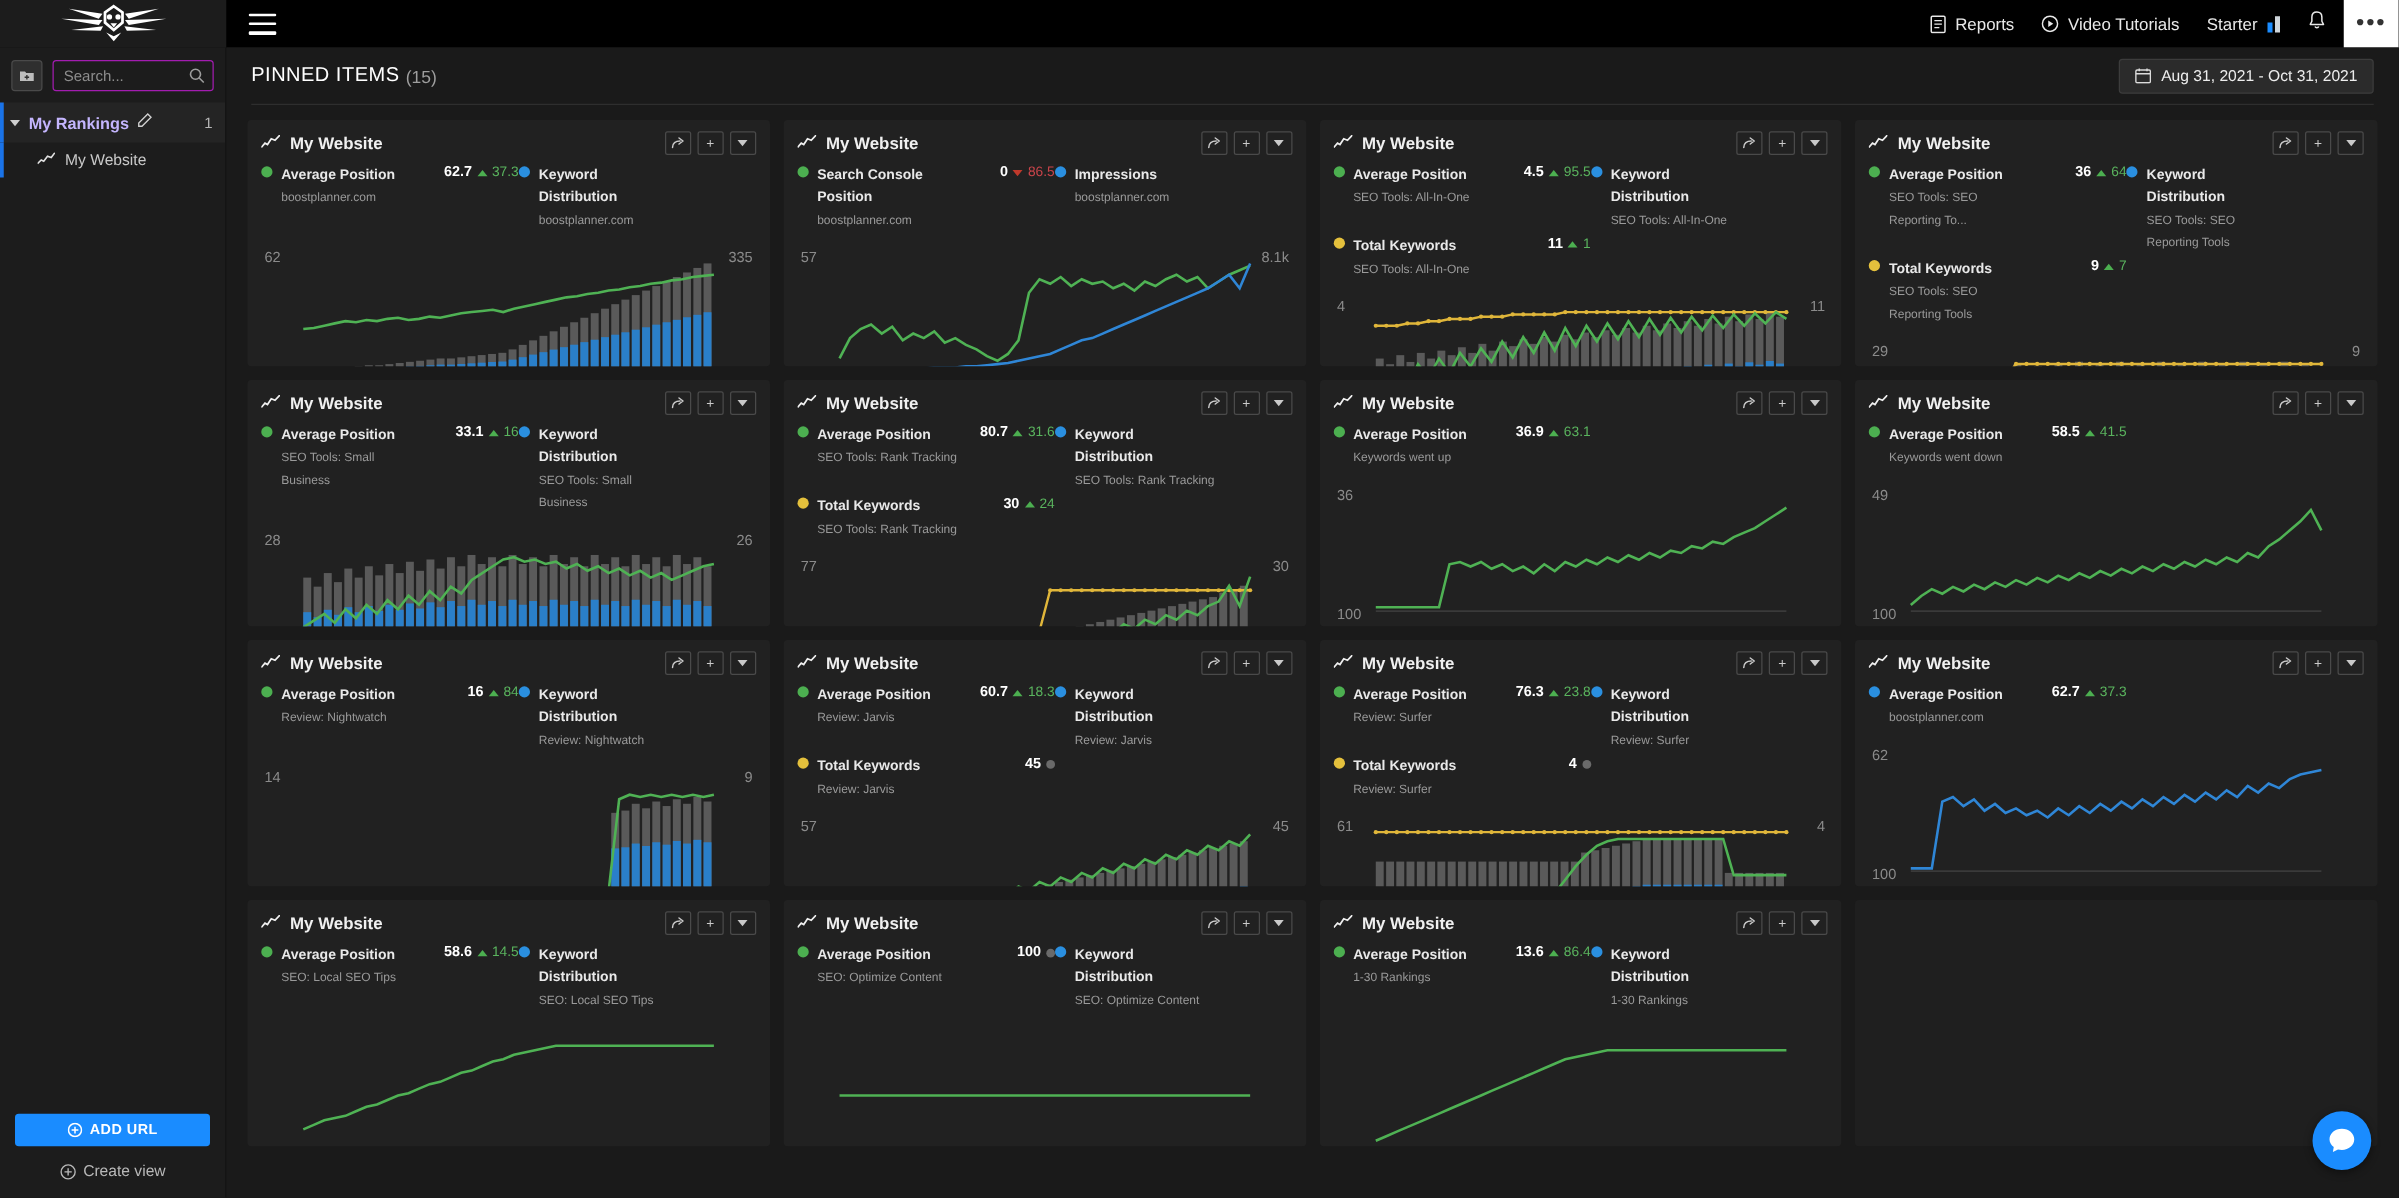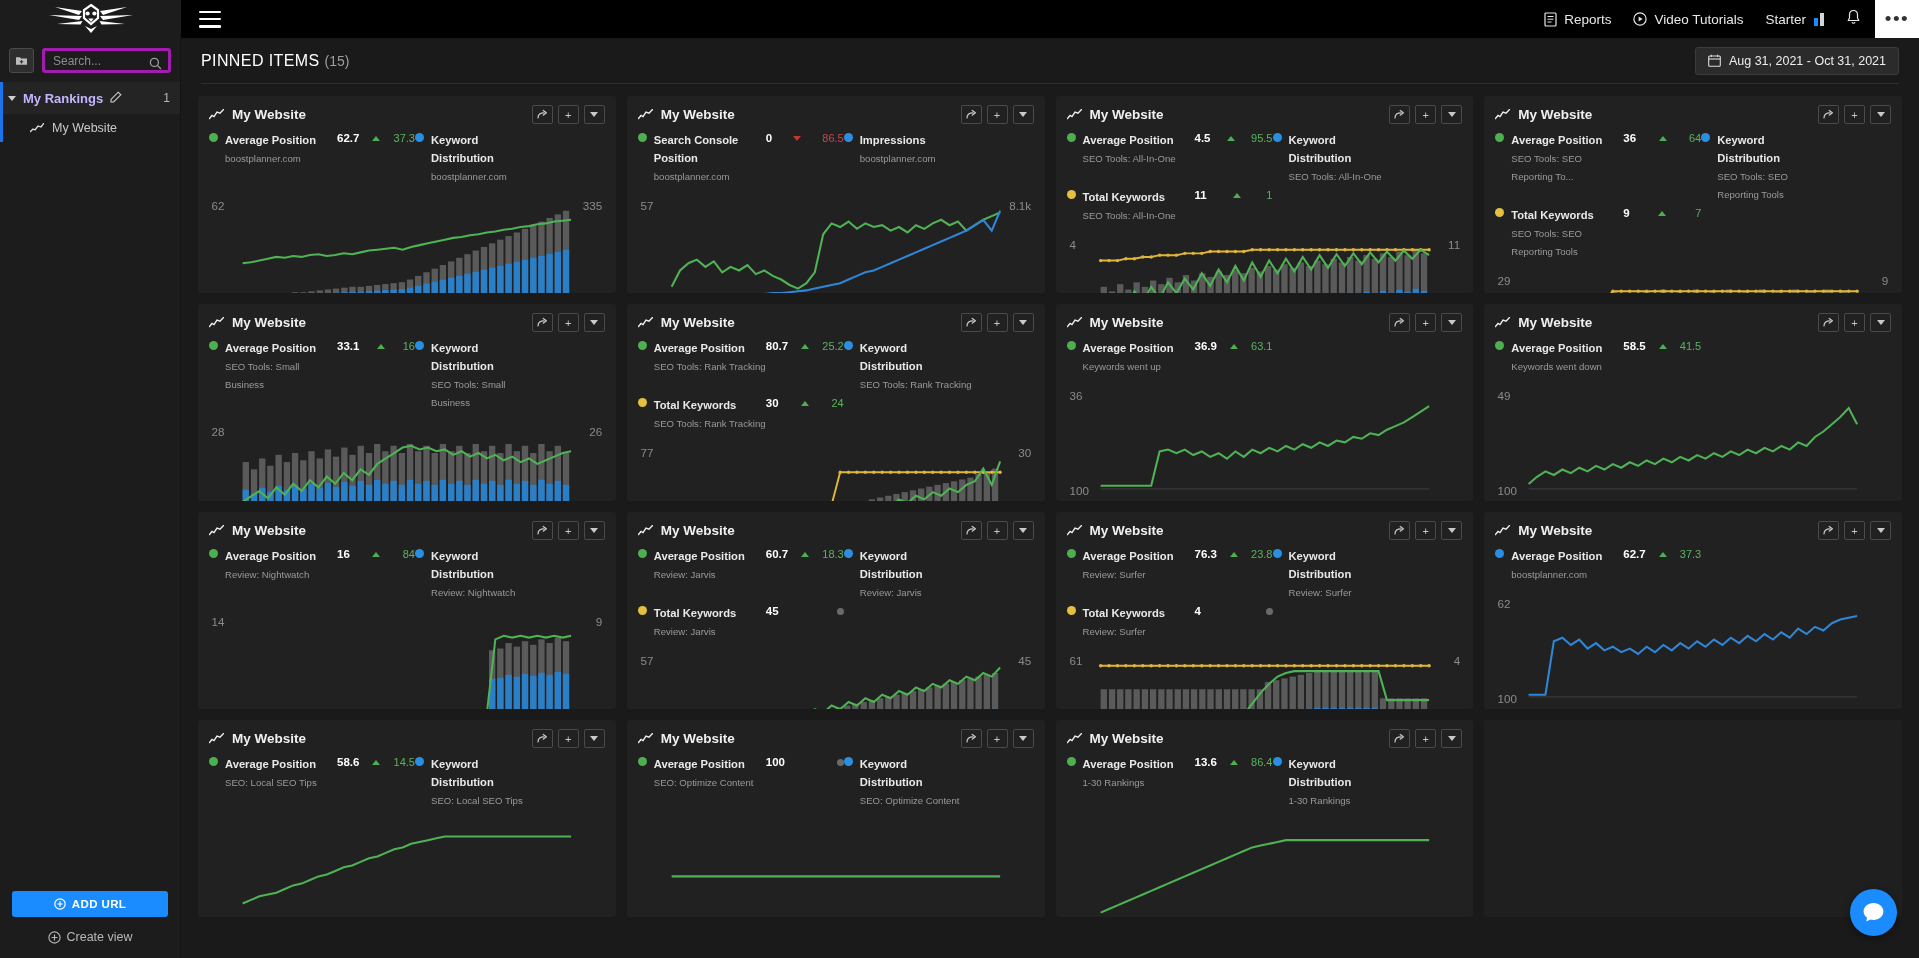--- a/index.html
+++ b/index.html
@@ -65,21 +65,21 @@
     padding:10px 9px 9px 9px;
   }
   .add-folder-btn {
     width:25px; height:25px; flex:0 0 25px;
     background:#2f2f2f; border:1px solid #4a4a4a; border-radius:3px;
     display:flex;align-items:center;justify-content:center;
     color:#ddd; font-size:13px; cursor:pointer;
   }
   .search-box {
     flex:1; height:25px; position:relative;
-    border:3px solid #a21caf; border-radius:3px; background:#1c1c1c;
+    border:1px solid #a21caf; border-radius:3px; background:#1c1c1c;
   }
   .search-box input {
     width:100%; height:100%; background:transparent; border:0; outline:none;
     color:#cfcfcf; font-size:12px; padding:0 22px 0 8px;
     font-family:"Liberation Sans", sans-serif;
   }
   .search-box input::placeholder { color:#8d8d8d; }
   .search-ico { position:absolute; right:6px; top:5px; }
 
   .rank-group {
@@ -156,21 +156,21 @@
   .metrics { padding-top:6px; }
   .mrow { display:flex; align-items:flex-start; margin-bottom:3px; min-height:22px; }
   .mcell { display:flex; align-items:flex-start; }
   .mcell.first { width:128px; flex:0 0 128px; }
   .dot { width:9px;height:9px;border-radius:50%; margin-top:3px; margin-right:7px; flex:0 0 9px;}
   .dot.green{background:#4caf50;}
   .dot.blue{background:#2a8fe0;}
   .dot.yellow{background:#e4c03c;}
   .mlab { color:#e9e9e9; font-size:11.2px; line-height:12px; font-weight:bold;}
   .msub { color:#9a9a9a; font-size:9.6px; line-height:12px; margin-top:14px;}
-  .mvals { width:78px; flex:0 0 78px; display:flex; align-items:center; justify-content:space-between; gap:4px; padding-top:2px;}
+  .mvals { width:78px; flex:0 0 78px; display:flex; align-items:center; justify-content:flex-end; gap:4px; padding-top:2px;}
   .mval { color:#fff; font-size:11.5px; font-weight:bold; }
   .mdelta { font-size:11px; }
   .mdelta.up { color:#5ab45e; }
   .mdelta.down { color:#c9444a; }
   .arrow-up { width:0;height:0;border-left:4px solid transparent;border-right:4px solid transparent;border-bottom:5px solid #4caf50;}
   .arrow-down { width:0;height:0;border-left:4px solid transparent;border-right:4px solid transparent;border-top:5px solid #c0392b;}
   .arrow-flat { width:7px;height:7px;border-radius:50%;background:#6a6a6a;}
 
   .chart-area { flex:1; position:relative; margin-top:2px; }
   .chart-area svg { display:block; width:100%; height:100%; }
@@ -1034,21 +1034,21 @@
               <div class="metrics">
                 <div class="mrow">
                   <div class="mcell first">
       <span class="dot green"></span>
       <span><span class="mlab">Average Position</span><br>
       <span class="msub">SEO Tools: Rank Tracking</span></span>
                   </div>
                   <div class="mvals">
       <span class="mval">80.7</span>
       <span class="arrow-up"></span>
-      <span class="mdelta up">25.2</span>
+      <span class="mdelta up">31.6</span>
     </div>
                   <div class="mcell first">
       <span class="dot blue"></span>
       <span><span class="mlab">Keyword Distribution</span><br>
       <span class="msub">SEO Tools: Rank Tracking</span></span>
                   </div>
                 </div>
                 <div class="mrow">
                   <div class="mcell first">
       <span class="dot yellow"></span>

